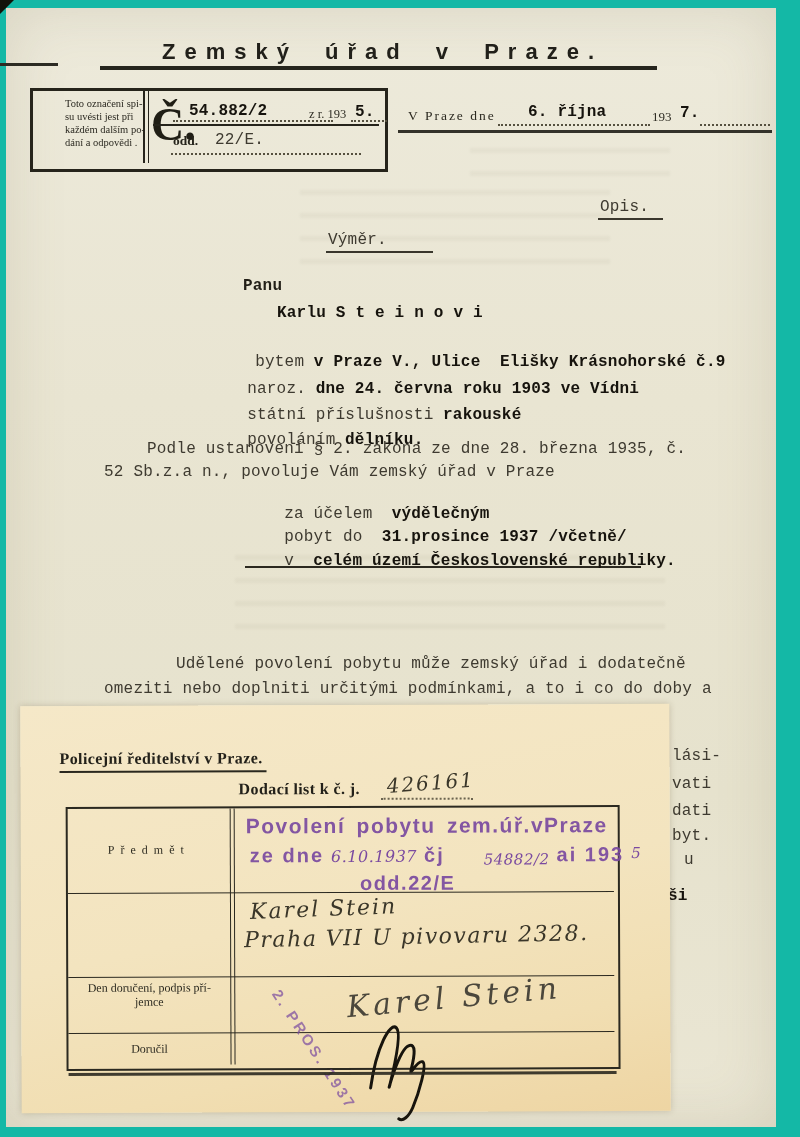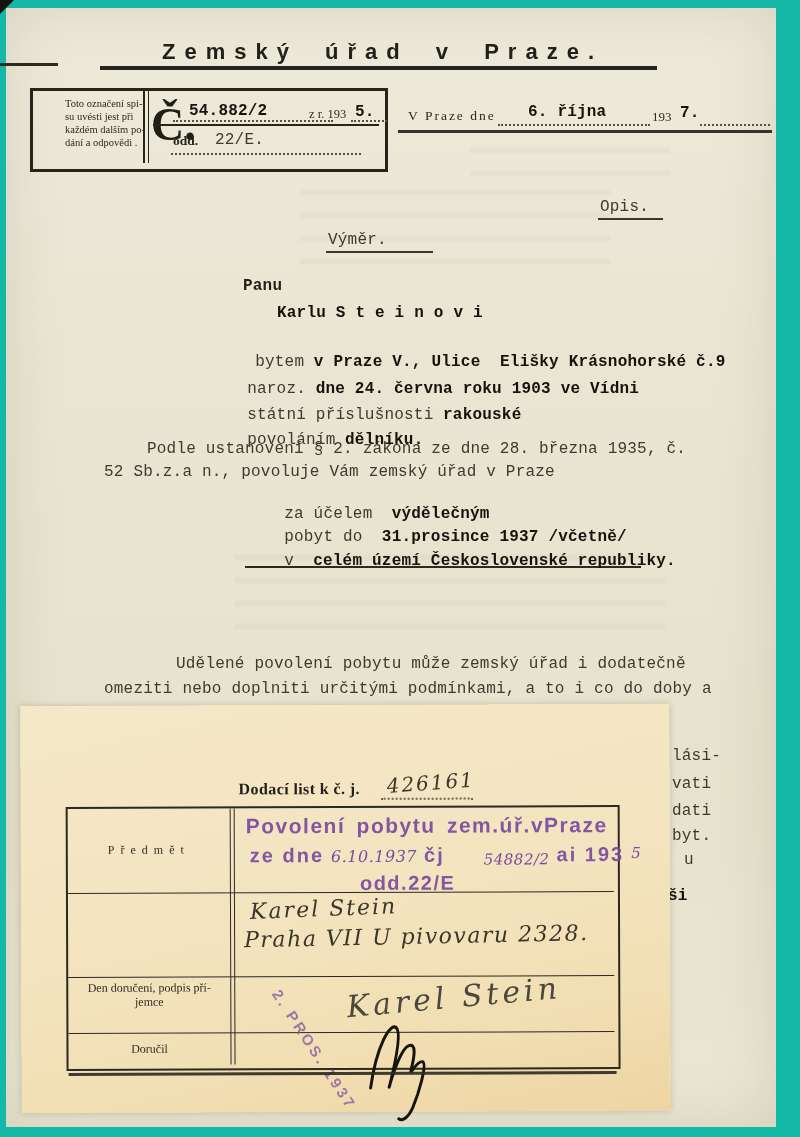--- a/index.html
+++ b/index.html
@@ -199,20 +199,21 @@
   <div class="abs tw" data-name="body2-line1">Udělené povolení pobytu může zemský úřad i dodatečně</div>
 
   <span class="abs tw frag" id="frag-0" data-name="covered-text-fragment">lási-</span>
   <span class="abs tw frag" id="frag-1" data-name="covered-text-fragment">vati</span>
   <span class="abs tw frag" id="frag-2" data-name="covered-text-fragment">dati</span>
   <span class="abs tw frag" id="frag-3" data-name="covered-text-fragment">byt.</span>
   <span class="abs tw frag" id="frag-4" data-name="covered-text-fragment">u</span>
   <span class="abs tw twb frag" id="frag-5" data-name="covered-text-fragment">ši</span>
 
   <div class="abs" data-name="delivery-card">
+    <div class="abs" data-name="card-org-title">Policejní ředitelství v Praze.</div>
     <div class="abs" data-name="card-doc-label">Dodací list k č. j.</div>
     <div class="abs hand" data-name="card-doc-number">426161</div>
     <div class="abs" data-name="card-doc-number-dots"></div>
 
     <div class="abs" data-name="card-table">
       <div class="abs rowline" id="rowline-1" data-name="table-row-divider"></div>
       <div class="abs rowline" id="rowline-2" data-name="table-row-divider"></div>
       <div class="abs rowline" id="rowline-3" data-name="table-row-divider"></div>
       <div class="abs" data-name="card-col-divider"></div>
 

